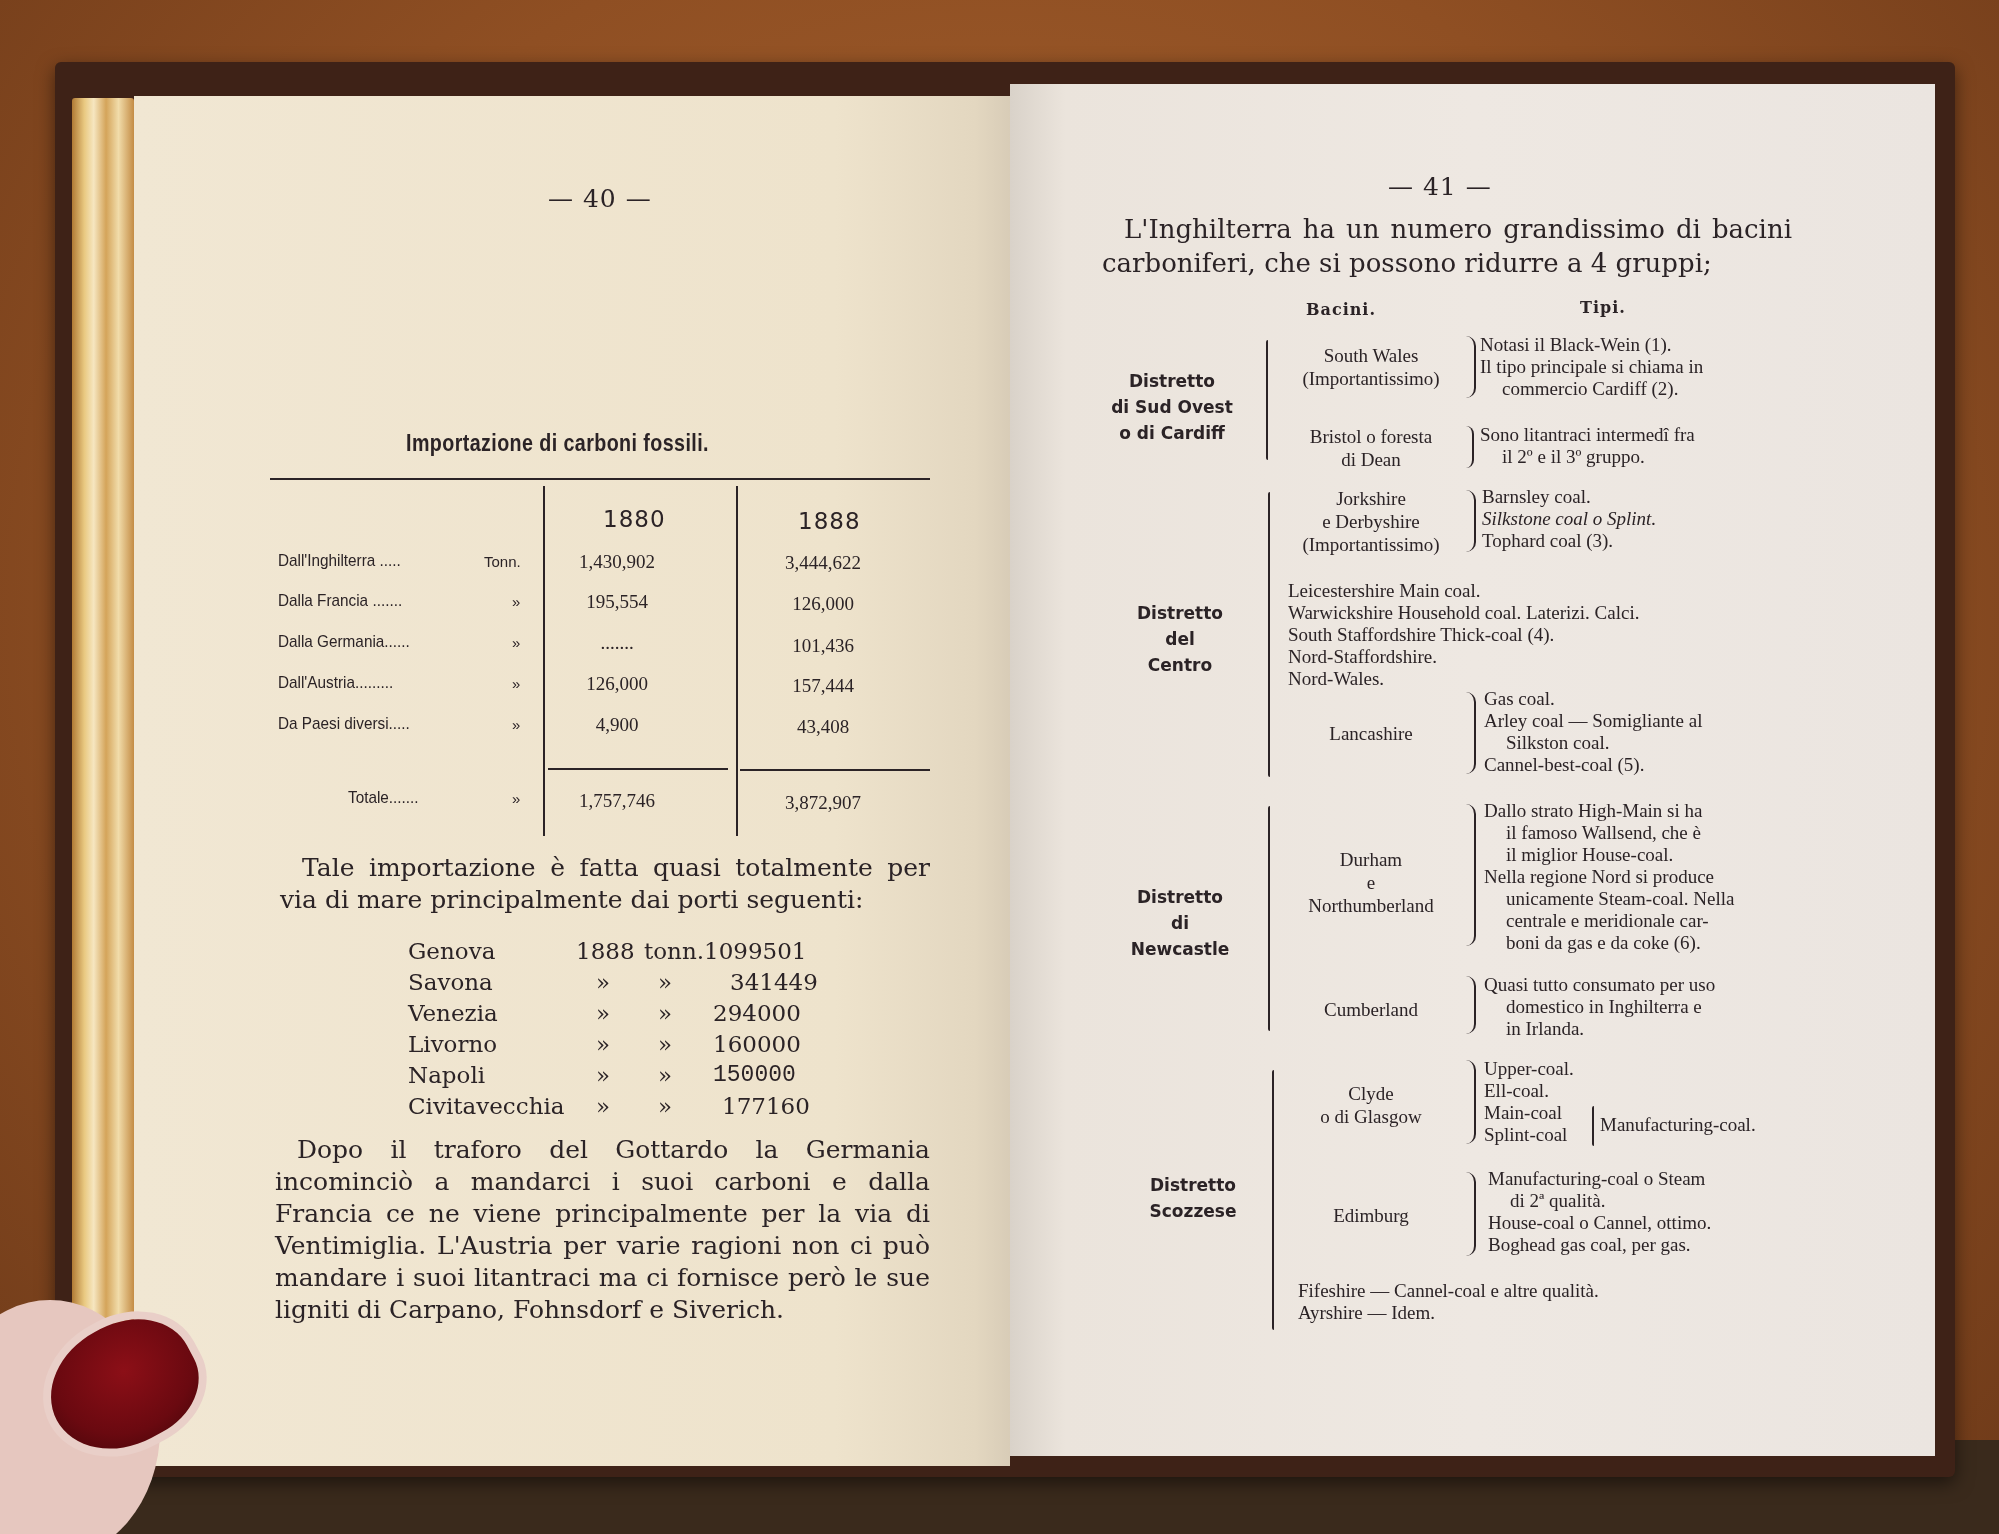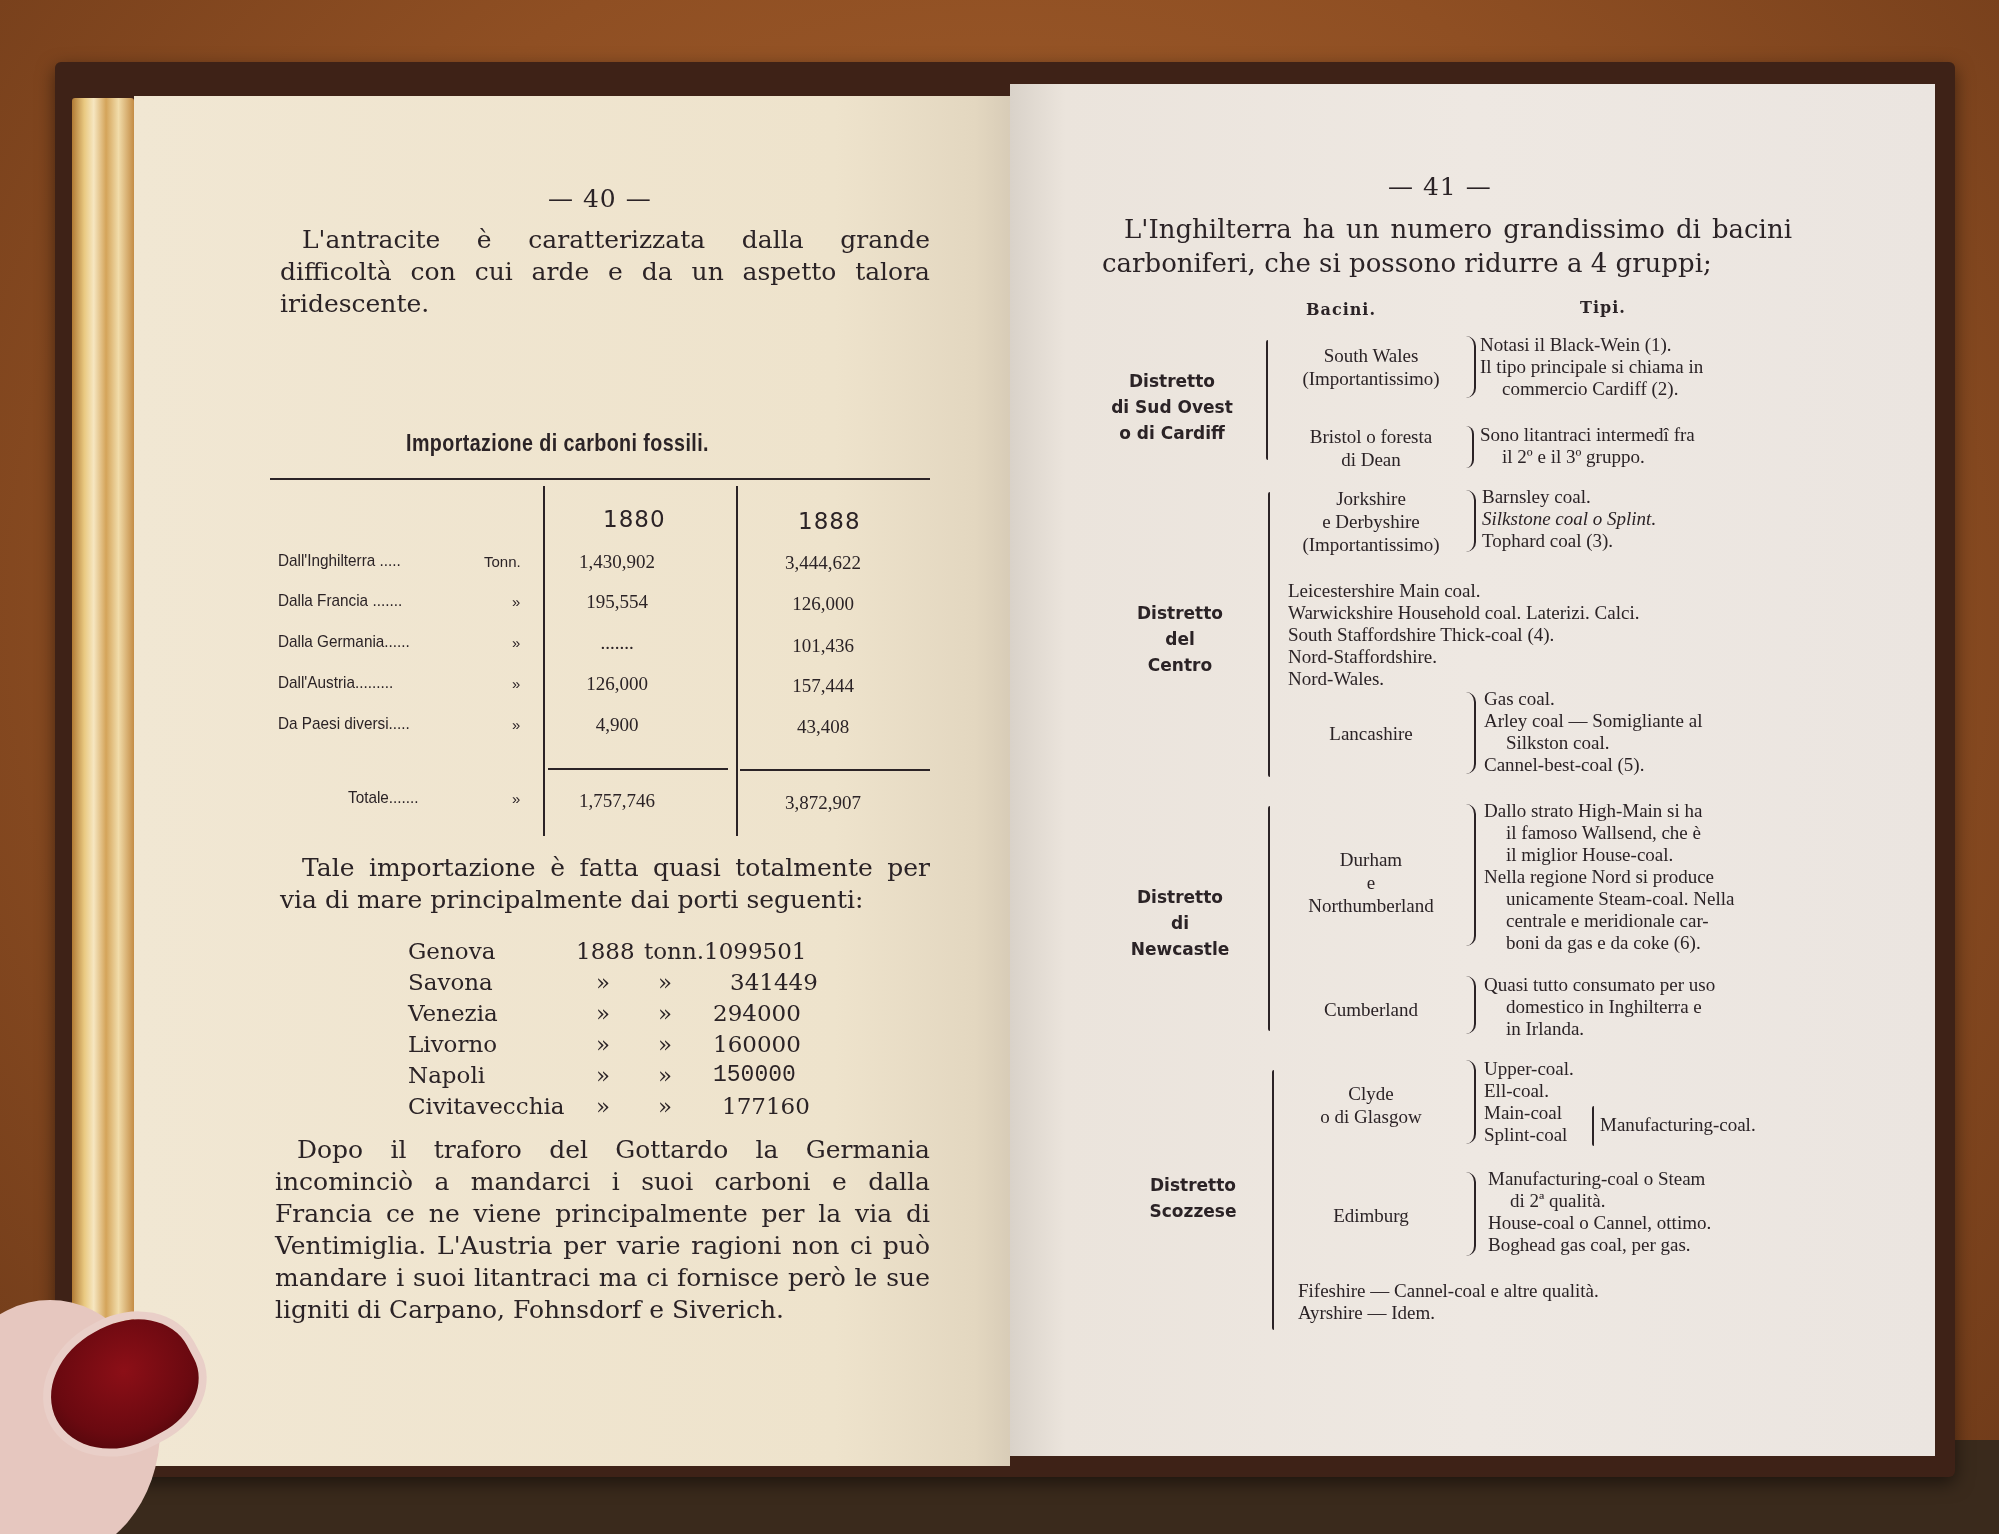--- a/index.html
+++ b/index.html
@@ -78,23 +78,20 @@
 </head>
 <body>
 
 <div class="table-bottom"></div>
 <div class="cover-shadow"></div>
 <div class="gold-edge"></div>
 
 <div class="page page-left">
   <div class="page-num" style="left:414px; top:88px;">— 40 —</div>
 
-  <div class="para" style="left:146px; top:128px; width:650px;">
-    <span class="indent"></span><span>L'antracite è caratterizzata dalla grande difficoltà con cui arde e da un aspetto talora iridescente.</span>
-  </div>
 
   <div class="title" style="left:272px; top:333px;">Importazione di carboni fossili.</div>
 </div>
 
 <div class="imp-table">
   <div class="rule-top"></div>
   <div class="vline" style="left:273px; top:8px; height:350px;"></div>
   <div class="vline" style="left:466px; top:8px; height:350px;"></div>
   <div class="hline" style="left:278px; top:290px; width:180px;"></div>
   <div class="hline" style="left:470px; top:291px; width:190px;"></div>

